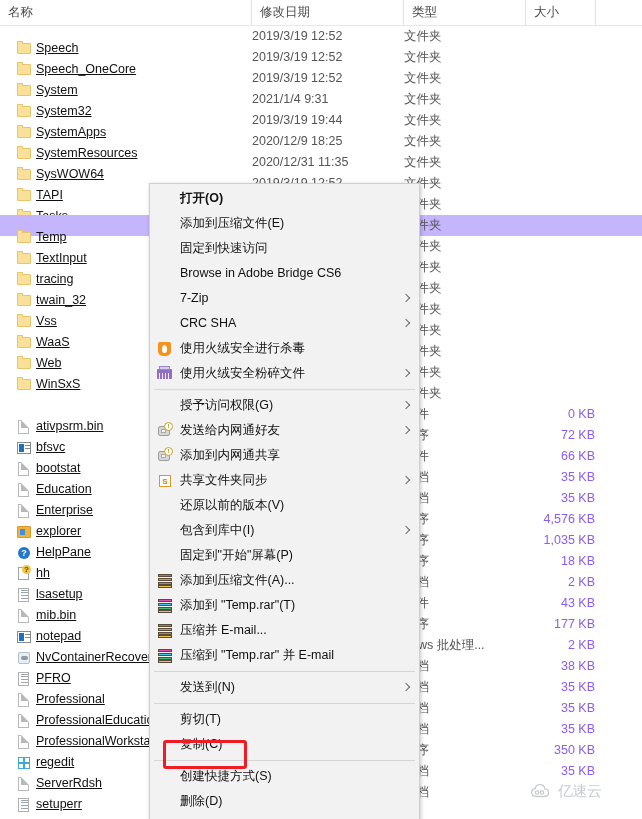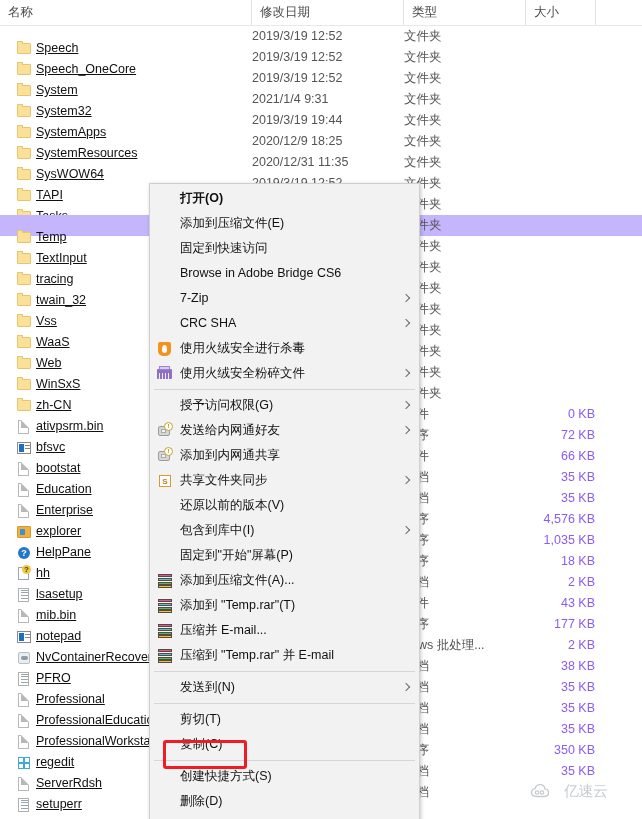--- a/index.html
+++ b/index.html
@@ -418,21 +418,21 @@
 
   
   #watermark {
     position: absolute;
     left: 530px; top: 778px;
     width: 100px; height: 26px;
     z-index: 40;
     opacity: 0.55;
     display: flex;
     align-items: center;
-    gap: 12px;
+    gap: 6px;
   }
   #watermark .wm-text {
     font-size: 15px;
     color: #9aa2ab;
     font-family: "DejaVu Sans", sans-serif;
     letter-spacing: -0.5px;
   }
 </style>
 </head>
 <body>
@@ -576,23 +576,20 @@
       </div>
       <div class="row">
         <div class="cell-name"><span class="fic">
             <span class="ic-folder"></span>
           </span><span>WinSxS</span></div>
         <div class="cell-date"></div>
         <div class="cell-type">文件夹</div>
         <div class="cell-size"></div>
       </div>
       <div class="row">
-        <div class="cell-name"><span class="fic">
-            <span class="ic-folder"></span>
-          </span><span>zh-CN</span></div>
         <div class="cell-date"></div>
         <div class="cell-type">文件夹</div>
         <div class="cell-size"></div>
       </div>
       <div class="row">
         <div class="cell-name"><span class="fic">
             <span class="ic-doc"></span>
           </span><span>ativpsrm.bin</span></div>
         <div class="cell-date"></div>
         <div class="cell-type">文件</div>

